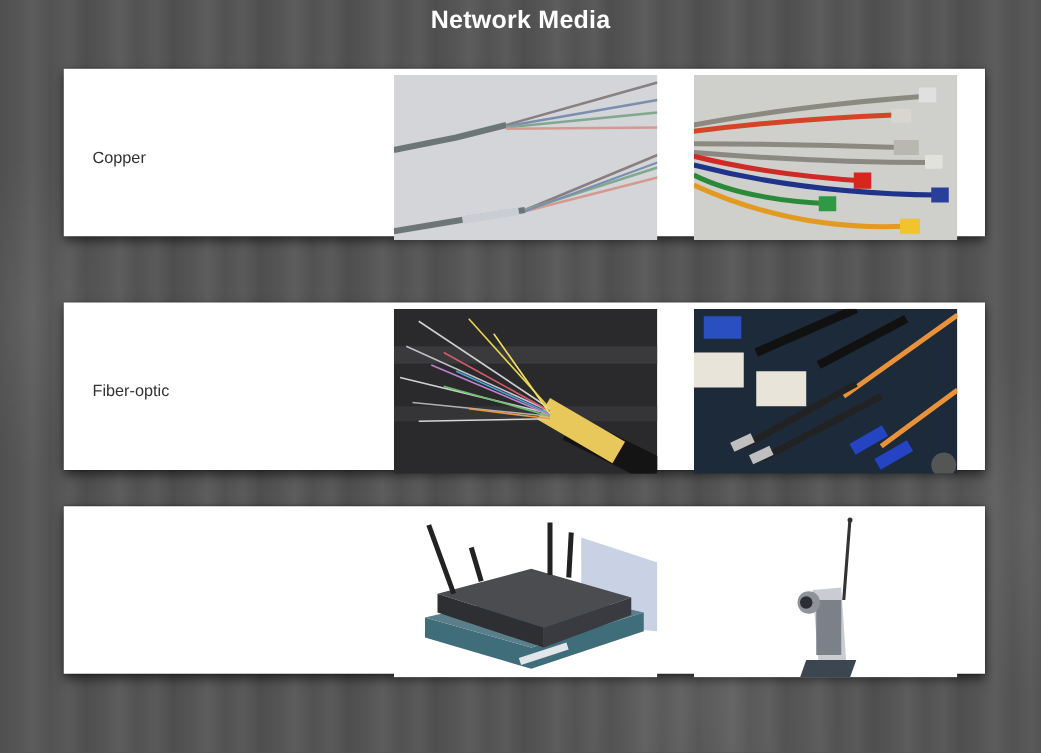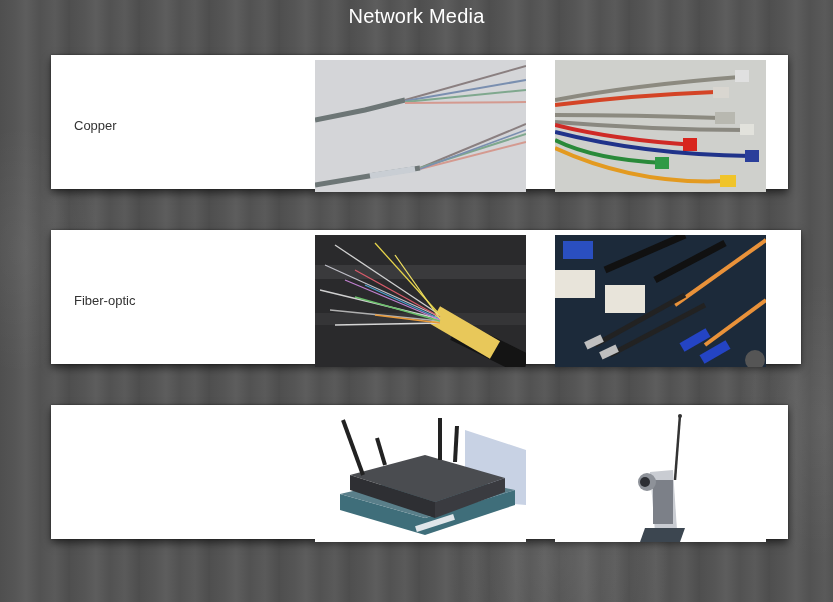--- a/index.html
+++ b/index.html
@@ -8,21 +8,21 @@
     font-family: "Liberation Sans", sans-serif;
     background:
       radial-gradient(ellipse 120px 180px at 20px 250px, rgba(255,255,255,0.05), transparent 70%),
       radial-gradient(ellipse 160px 200px at 560px 560px, rgba(255,255,255,0.07), transparent 70%),
       radial-gradient(ellipse 120px 200px at 820px 420px, rgba(255,255,255,0.06), transparent 70%),
       repeating-linear-gradient(90deg, #4f4f4f 0px, #555 14px, #5d5d5d 26px, #525252 40px, #5a5a5a 55px, #4d4d4d 70px),
       #555;
   }
   .title {
     position:absolute; top:5px; left:0; width:833px; text-align:center;
-    color:#fff; font-size:20px; font-weight:normal; letter-spacing:0.2px;
+    color:#fff; font-size:20px; font-weight:bold; letter-spacing:0.2px;
   }
   .panel {
     position:absolute; left:51px; width:737px; height:134px; background:#fff;
     box-shadow: 0 4px 8px rgba(0,0,0,0.55), 0 0 2px rgba(0,0,0,0.4);
     text-decoration: underline;
   }
   .panel .label {
     position:absolute; left:23px; top:0; height:150px; line-height:142px;
     font-size:13px; color:#333;
   }
@@ -72,21 +72,21 @@
       <path d="M0 72 Q90 95 195 96" stroke="#20338a" stroke-width="4" fill="none"></path>
       <rect x="190" y="90" width="14" height="12" fill="#2a3e9a"></rect>
       <path d="M0 80 Q40 100 110 103" stroke="#2a8a3a" stroke-width="4" fill="none"></path>
       <rect x="100" y="97" width="14" height="12" fill="#2f9a46"></rect>
       <path d="M0 88 Q80 125 170 121" stroke="#e39a20" stroke-width="4" fill="none"></path>
       <rect x="165" y="115" width="16" height="12" fill="#f0c42a"></rect>
     </svg>
   </div>
 </div>
 
-<div class="panel" style="top:230px;padding-left:13px;">
+<div class="panel" style="top:242px;">
   <div class="label">Fiber-optic</div>
   <div class="img left">
     <svg viewBox="0 0 211 132">
       <rect width="211" height="132" fill="#2a2a2c"></rect>
       <rect x="0" y="30" width="211" height="14" fill="#3a3a3c"></rect>
       <rect x="0" y="78" width="211" height="12" fill="#353537"></rect>
       <path d="M140 95 L211 130" stroke="#141414" stroke-width="22" fill="none"></path>
       <path d="M120 80 L180 115" stroke="#e8c85a" stroke-width="20" fill="none"></path>
       <g stroke-width="1.3" fill="none">
         <path d="M125 80 L20 10" stroke="#d0d0d0"></path>

